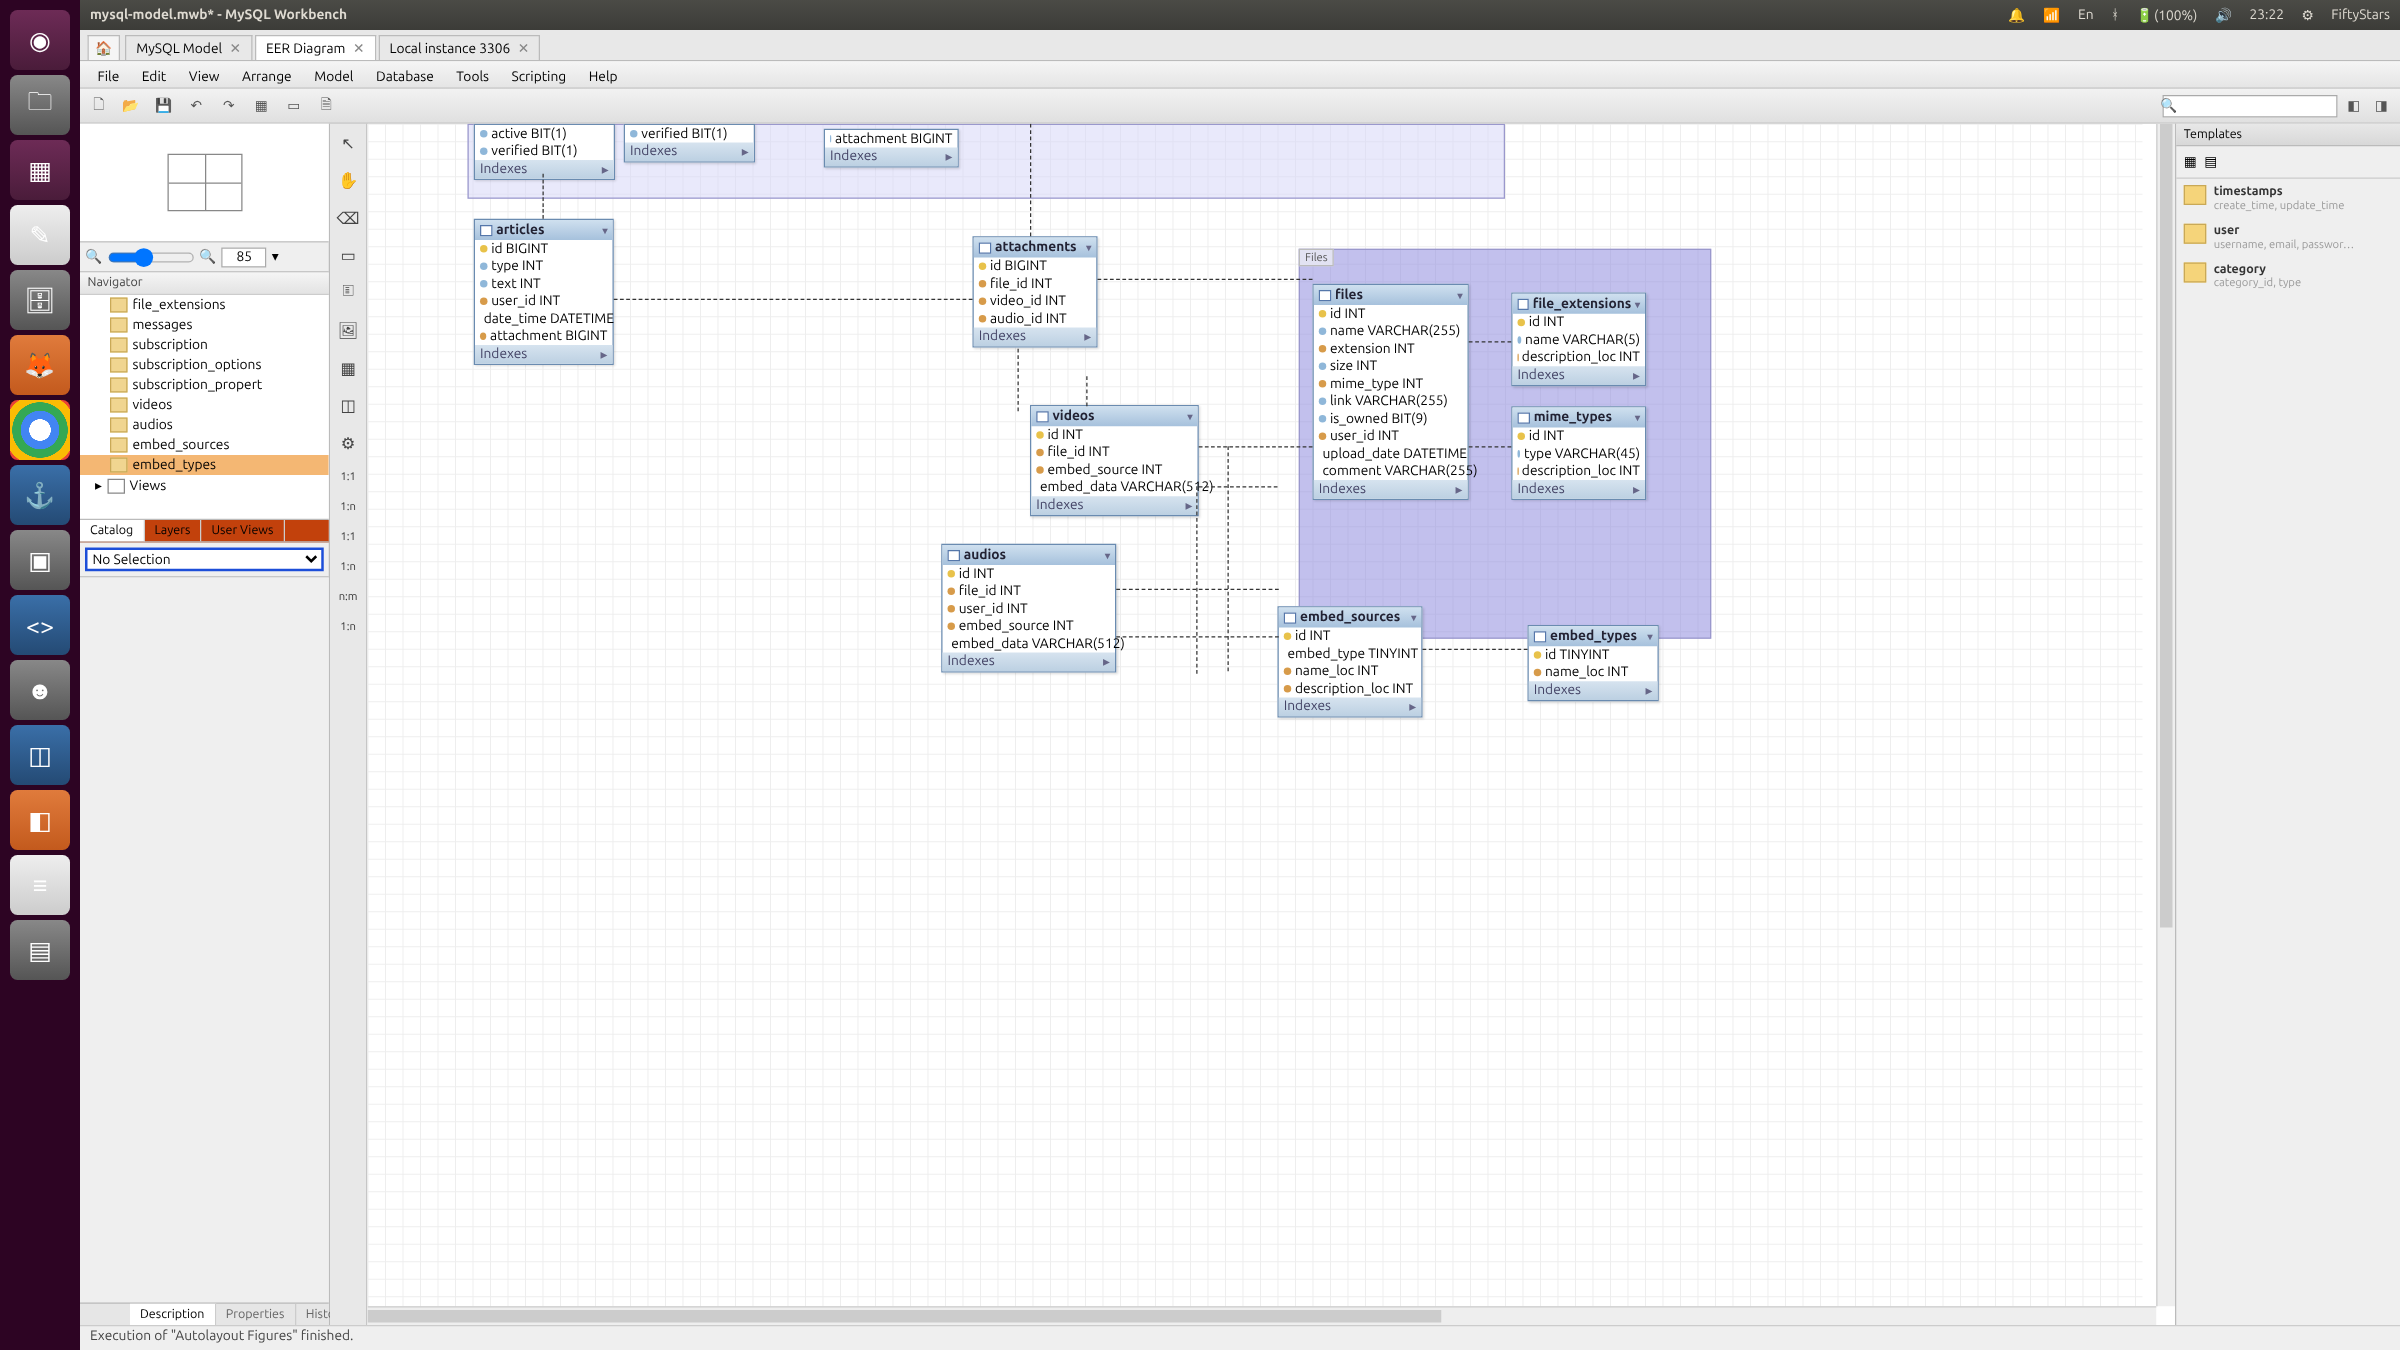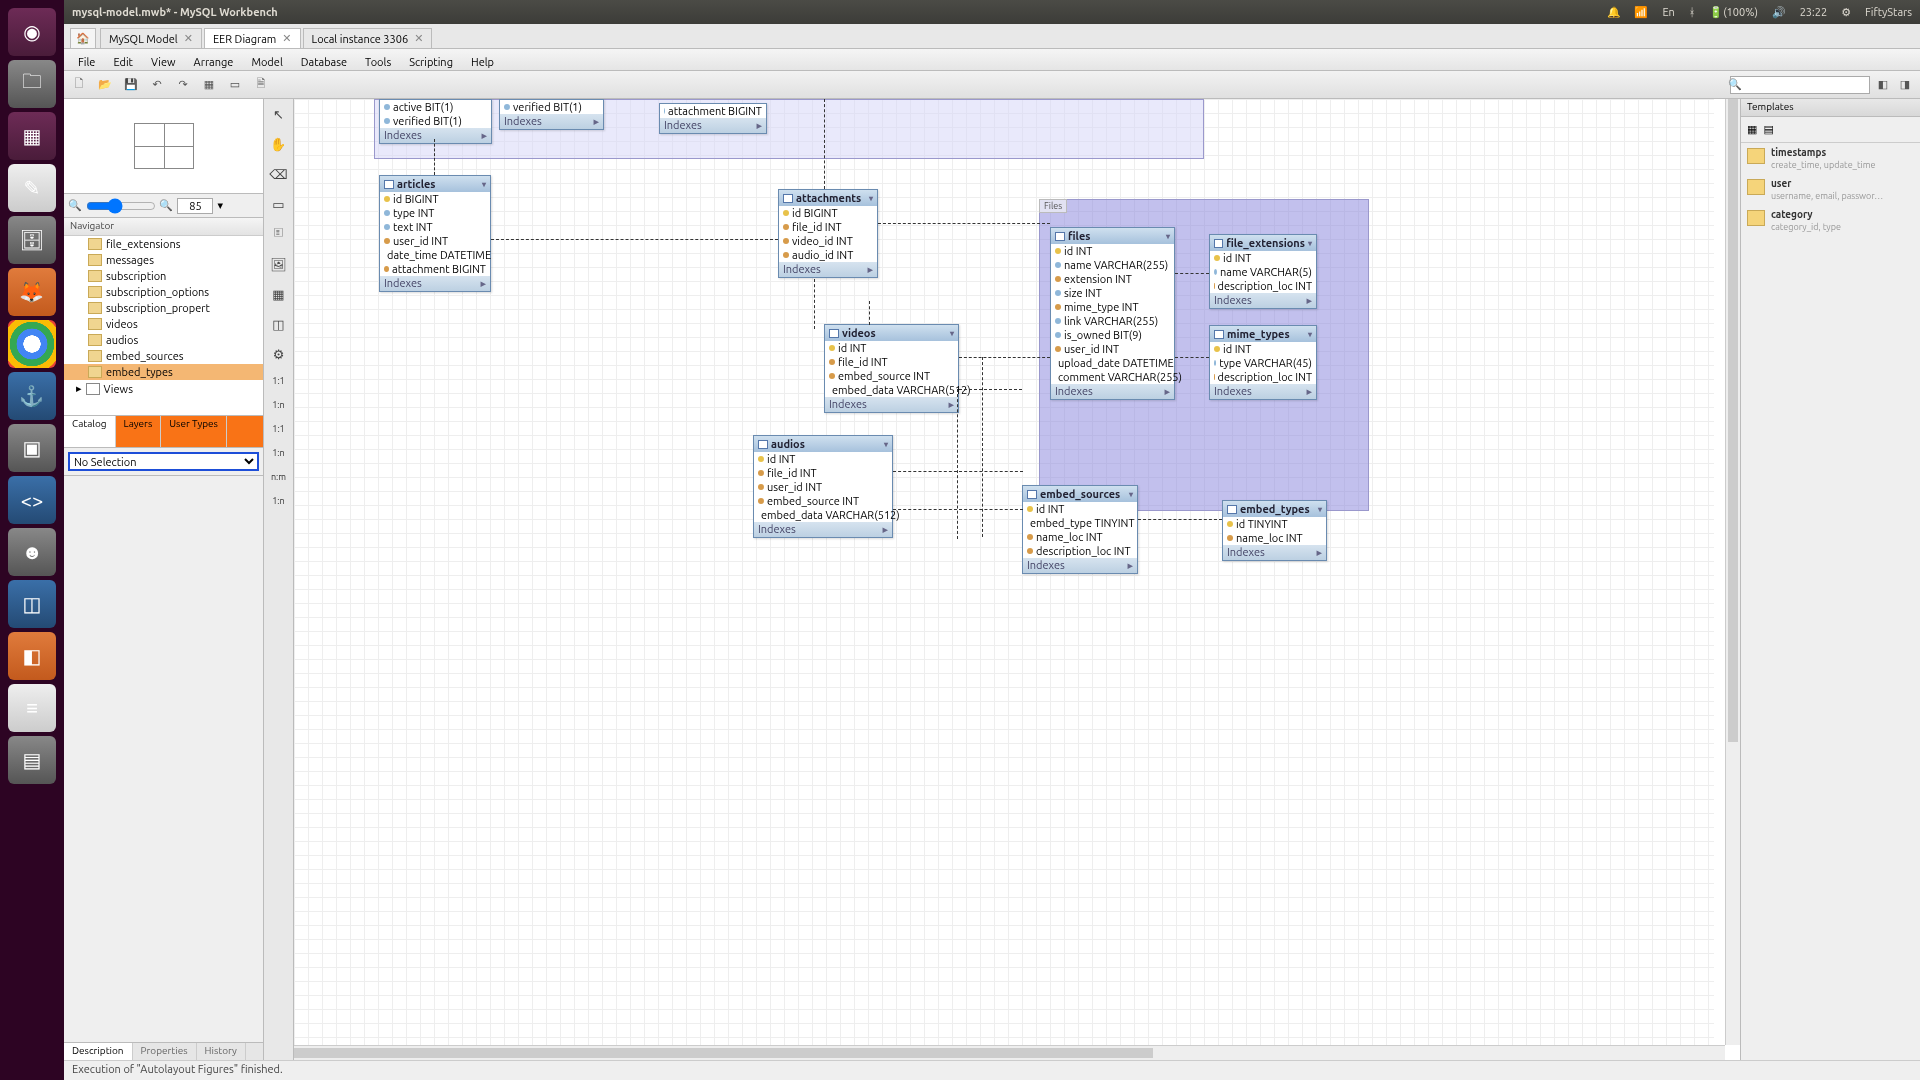--- a/index.html
+++ b/index.html
@@ -35,27 +35,27 @@
 .zoombar{height:24px;border-bottom:1px solid #bbb;display:flex;align-items:center;gap:4px;padding:0 4px;}
 .zoombar input[type=range]{width:70px;}
 .zoombar input[type=text]{width:36px;text-align:center;border:1px solid #aaa;height:16px;}
 .nav-label{height:18px;background:linear-gradient(#f5f5f5,#e3e3e3);border-bottom:1px solid #ccc;padding:2px 6px;color:#444;font-size:10px;}
 .tree{flex:0 0 180px;overflow:auto;background:#fff;border-bottom:1px solid #bbb;}
 .tree-item{padding:2px 4px 2px 24px;display:flex;align-items:center;gap:4px;}
 .tree-item.sel{background:#f4b773;}
 .tree-item .ticon{width:14px;height:12px;background:#f0d590;border:1px solid #c9a957;}
 .tree-item.views{padding-left:12px;}
 .tree-item.views .ticon{background:#fff;border:1px solid #888;}
-.bot-tabs{height:32px;display:flex;border-bottom:1px solid #bbb;background:#f97316;}
+.bot-tabs{height:18px;display:flex;border-bottom:1px solid #bbb;background:#c2410c;}
 .bot-tabs span{padding:2px 8px;border-right:1px solid #ccc;font-size:10px;}
 .bot-tabs span.active{background:#fff;}
 .selection{flex:0 0 24px;border-bottom:1px solid #bbb;padding:4px;}
 .selection select{width:100%;border:2px solid #1d4ed8;background:#fff;height:19px;}
 .empty-pane{flex:1;background:#efefef;}
-.bot-tabs2{height:18px;display:flex;background:#e6e6e6;border-top:1px solid #bbb;}
+.bot-tabs2{height:18px;display:flex;background:#e6e6e6;border-top:1px solid #bbb;padding-left:40px;}
 .bot-tabs2 span{padding:2px 8px;border-right:1px solid #ccc;font-size:10px;color:#666;}
 .bot-tabs2 span.active{background:#fff;color:#000;}
 .toolstrip{width:30px;background:#e8e8e8;border-right:1px solid #bbb;display:flex;flex-direction:column;align-items:center;padding-top:4px;gap:8px;}
 .tool{width:22px;height:22px;display:flex;align-items:center;justify-content:center;color:#444;font-size:13px;}
 .tool.label{font-size:9px;color:#333;height:16px;}
 .canvas-wrap{flex:1;position:relative;overflow:hidden;background:#fff;}
 .canvas{position:absolute;left:0;top:0;width:1420px;height:960px;background-image:linear-gradient(#eee 1px,transparent 1px),linear-gradient(90deg,#eee 1px,transparent 1px);background-size:14px 14px;}
 .region{position:absolute;background:rgba(215,215,248,0.55);border:1px solid #9a98cc;}
 .region.dark{background:rgba(143,141,222,0.55);}
 .region-label{position:absolute;background:#e2e2f2;border:1px solid #bbb;padding:1px 4px;font-size:9px;color:#555;}
@@ -220,21 +220,21 @@
             </div>
           <div class="tree-item views">
               <span>▸</span>
               <span class="ticon"></span>
               <span>Views</span>
             </div>
         </div>
         <div class="bot-tabs">
           <span class="active">Catalog</span>
           <span>Layers</span>
-          <span>User Types</span>
+          <span>User Views</span>
         </div>
         <div class="selection"><select><option>No Selection</option></select></div>
         <div class="empty-pane"></div>
         <div class="bot-tabs2">
           <span class="active">Description</span>
           <span>Properties</span>
           <span>History</span>
         </div>
       </div>
 

